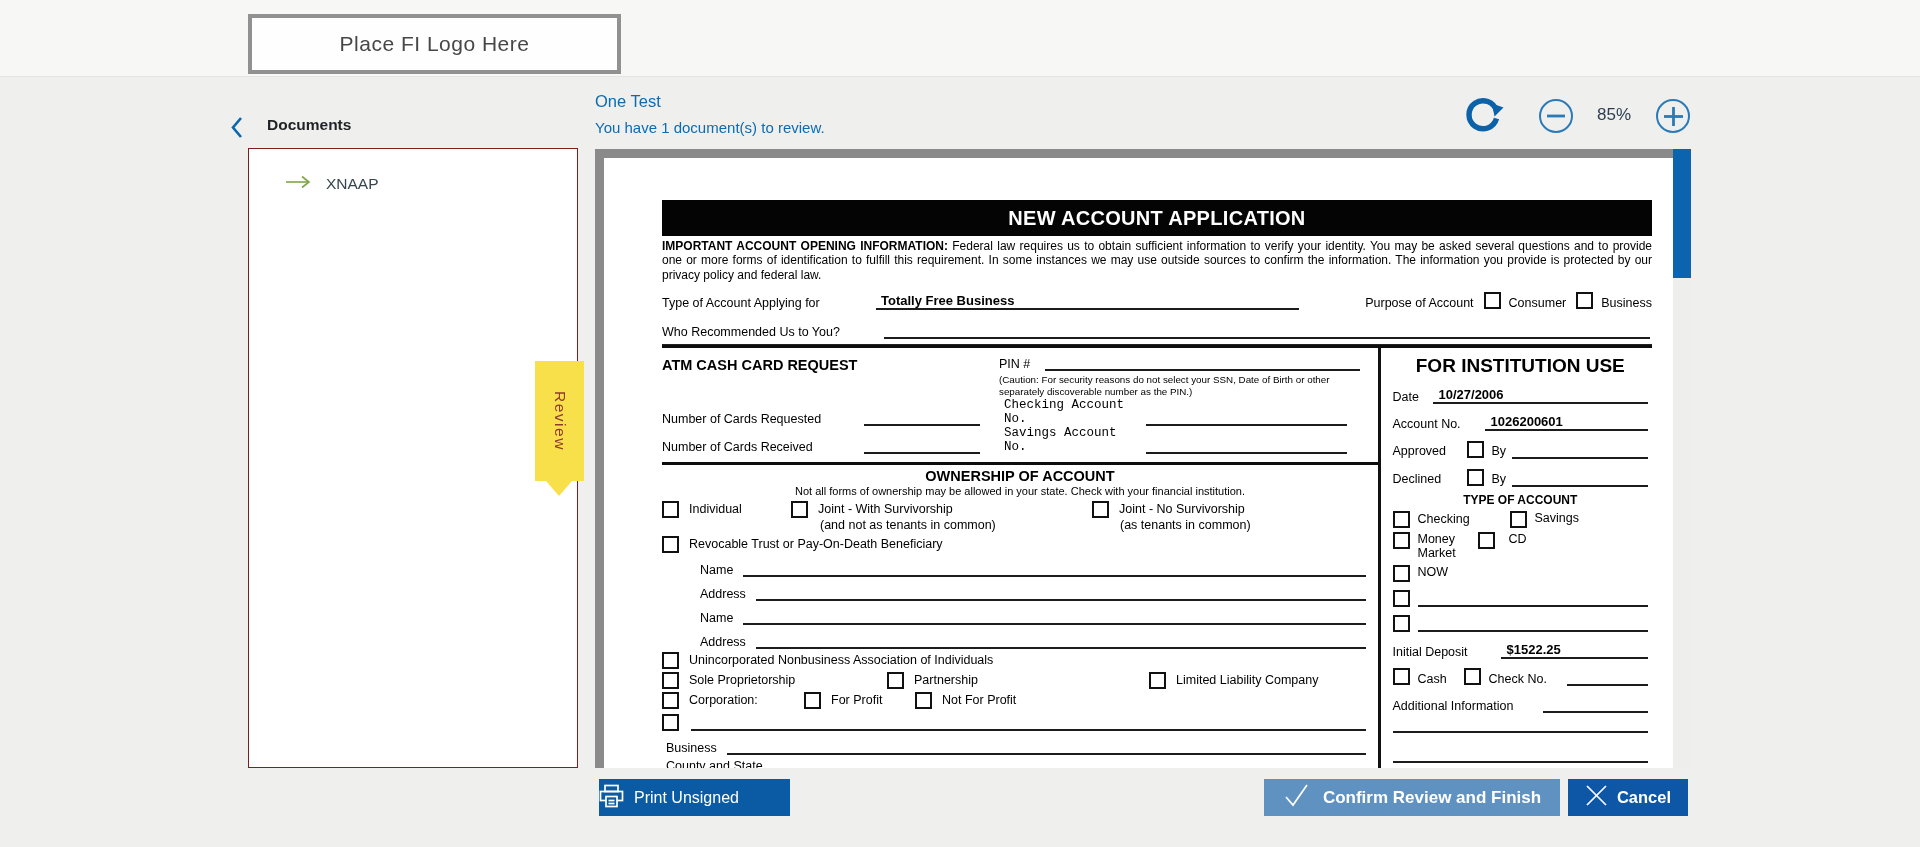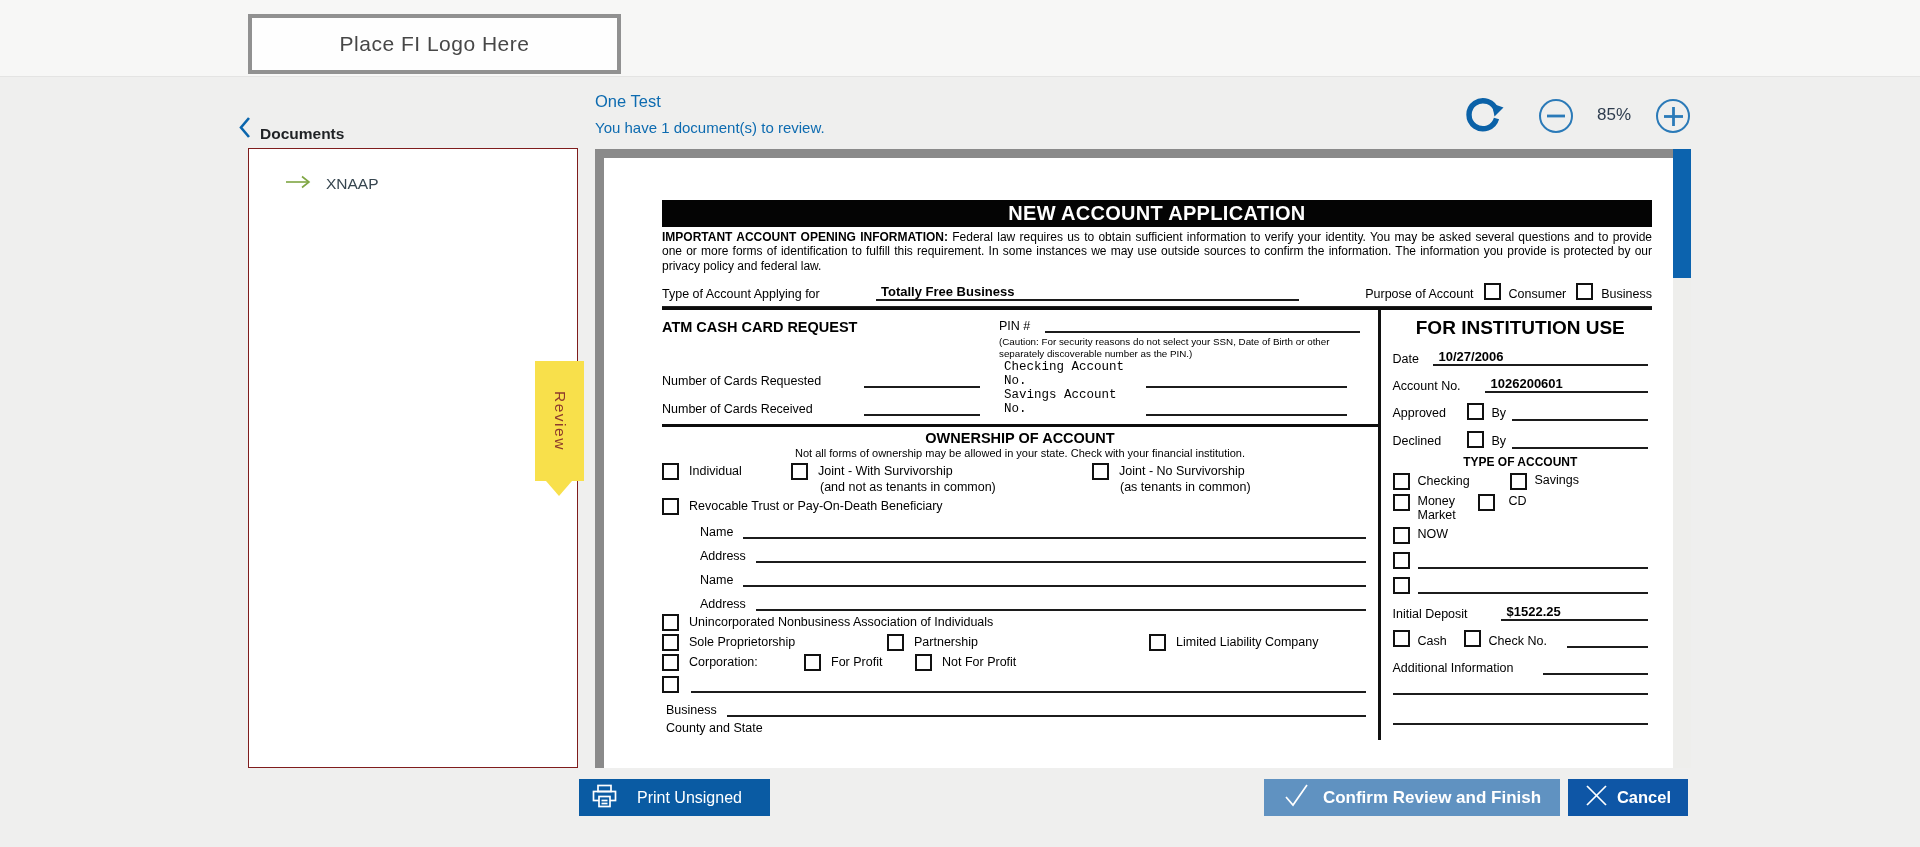--- a/index.html
+++ b/index.html
@@ -5,21 +5,21 @@
   * { margin:0; padding:0; box-sizing:border-box; }
   html,body { width:1920px; height:847px; overflow:hidden; }
   body { position:relative; background:#efefee; font-family:"Liberation Sans", sans-serif; color:#000; }
 
   
   .topbar { position:absolute; left:0; top:0; width:1920px; height:77px; background:#f7f7f6; border-bottom:1px solid #e4e4e3; }
   .logo-box { position:absolute; left:248px; top:14px; width:373px; height:60px; background:#fefefe; border:4px solid #919191;
               display:flex; align-items:center; justify-content:center; color:#474747; font-size:21px; letter-spacing:.5px; }
 
   
-  .docs-header { position:absolute; left:238px; top:116px; display:flex; align-items:flex-end; gap:9px; cursor:pointer; }
+  .docs-header { position:absolute; left:230px; top:116px; display:flex; align-items:flex-start; gap:24px; cursor:pointer; }
   .docs-title { font-weight:bold; font-size:15.5px; color:#1f2225; }
   .sidebar { position:absolute; left:248px; top:148px; width:330px; height:620px; background:#ffffff; border:1px solid #7f1d1d; }
   .doc-item { display:flex; align-items:center; gap:14px; padding:26px 0 0 36px; font-size:15.5px; color:#36454f; cursor:pointer; }
 
   
   .view-title { position:absolute; left:595px; top:92px; font-size:16.5px; color:#0d6bb0; }
   .view-sub   { position:absolute; left:595px; top:119px; font-size:15px; color:#0d6bb0; }
 
   .rotate-btn { position:absolute; left:1462px; top:94px; width:42px; height:42px; cursor:pointer; }
   .circle-btn { position:absolute; top:99px; width:34px; height:34px; border:2px solid #2b7ab8; border-radius:50%;
@@ -37,21 +37,21 @@
   
   .viewer { position:absolute; left:595px; top:149px; width:1096px; height:619px; }
   .frame  { position:absolute; left:0; top:0; width:1078px; height:619px; background:#8a8a8a; }
   .page   { position:absolute; left:9px; top:9px; width:1069px; height:610px; background:#fff; overflow:hidden; }
   .scrollbar { position:absolute; left:1078px; top:0; width:18px; height:619px; background:#eeeeec; }
   .thumb  { position:absolute; left:0; top:0; width:18px; height:129px; background:#0c63ae; cursor:pointer; }
 
   
   .fcontent { position:absolute; left:58px; top:42px; width:990px; font-size:12.5px; }
   .b { font-weight:bold; }
-  .title-bar { height:27px; background:#040404; color:#fff; font-weight:bold; font-size:20px; letter-spacing:.3px;
+  .title-bar { height:36px; background:#040404; color:#fff; font-weight:bold; font-size:20px; letter-spacing:.3px;
                display:flex; align-items:center; justify-content:center; }
   .intro { margin-top:3px; font-size:12px; line-height:1.2; text-align:justify; }
   .row { display:flex; align-items:flex-end; }
   .ln { border-bottom:2.5px solid #1c1c1c; }
   .type-row { margin-top:7px; height:21px; }
   .type-label { width:214px; }
   .tfb-line { width:423px; border-bottom:2.5px solid #1c1c1c; font-weight:bold; font-size:13px; padding-left:5px; }
   .spacer { flex:1; }
   .cb { width:17px; height:17px; border:2.5px solid #111; flex:none; background:#fff; }
   .type-row .cb { margin:0 8px 1px 10px; }
@@ -122,21 +122,21 @@
   .chk-lab { margin-left:8px; width:78px; }
   .cash-line { flex:1; }
   .addl-row { display:flex; align-items:flex-end; height:24px; margin-top:3px; }
   .addl-label { width:150px; }
   .addl-line { flex:1; }
   .full-line1 { margin-top:18px; }
   .full-line2 { margin-top:28px; }
 
   
   .btn { position:absolute; top:779px; height:37px; display:flex; align-items:center; color:#fff; cursor:pointer; }
-  .btn-print { left:579px; width:191px; background:#0a5ba3; padding-left:13px; gap:20px; font-size:16px; }
+  .btn-print { left:599px; width:191px; background:#0a5ba3; gap:10px; font-size:16px; }
   .btn-confirm { left:1264px; width:296px; background:#6092c1; justify-content:center; gap:13px; font-size:17px; font-weight:bold; }
   .btn-cancel { left:1568px; width:120px; background:#0e56a6; justify-content:center; gap:9px; font-size:16.5px; font-weight:bold; }
 </style>
 </head>
 <body>
 
 <div class="topbar">
   <div class="logo-box">
     <span>Place FI Logo Here</span>
   </div>
@@ -208,20 +208,24 @@
         <span class="type-label">Type of Account Applying for</span>
         <span class="tfb-line">Totally Free Business</span>
         <span class="spacer"></span>
         <span>Purpose of Account</span>
         <span class="cb"></span>
         <span class="purpose-opt">Consumer</span>
         <span class="cb"></span>
         <span class="purpose-opt">Business</span>
       </div>
 
+      <div class="row who-row">
+        <span class="who-label">Who Recommended Us to You?</span>
+        <span class="ln who-line"></span>
+      </div>
 
       <div class="thick-rule"></div>
 
       <div class="columns">
 
         <div class="lcol">
 
           <div class="atm-row">
             <div class="atm-title">ATM CASH CARD REQUEST</div>
             <div class="pin-block">

